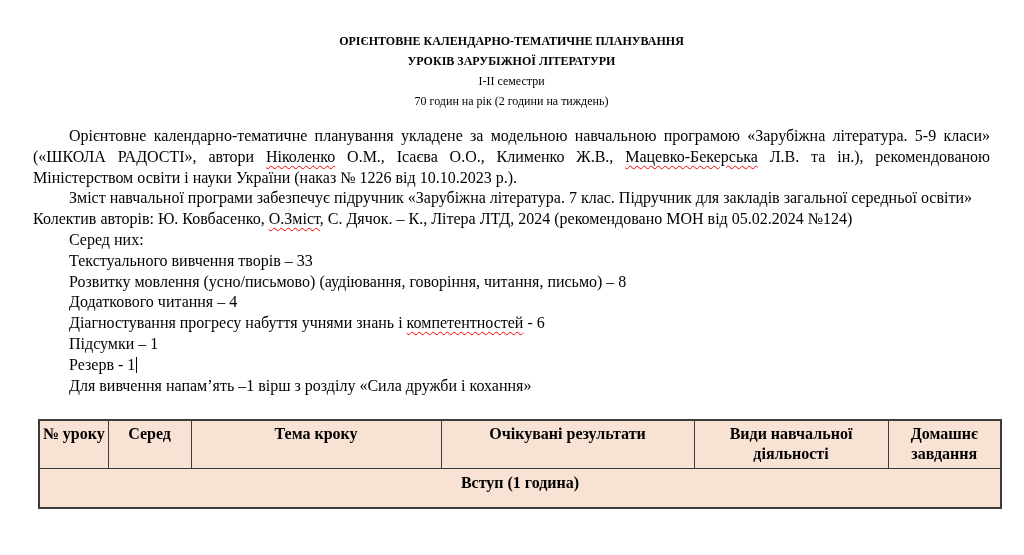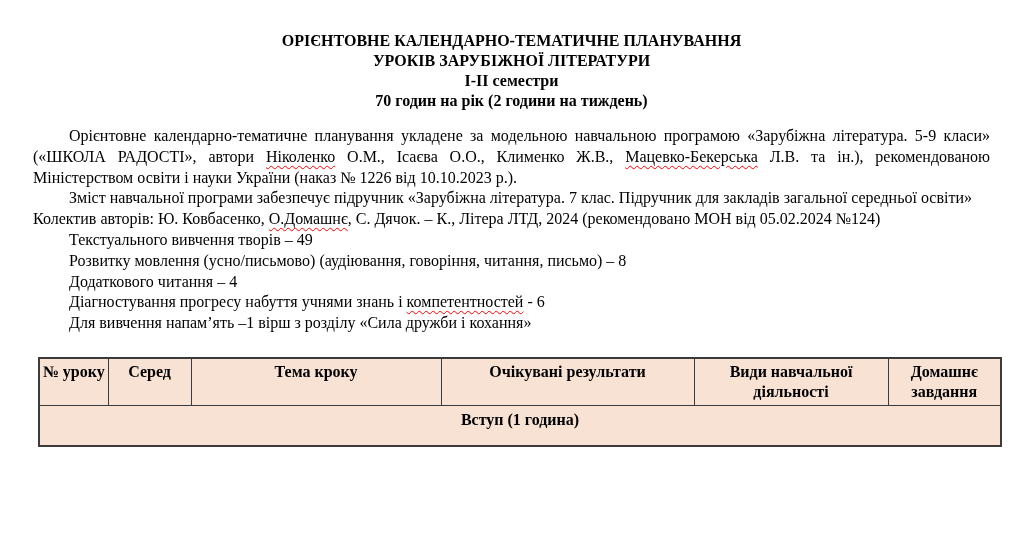--- a/index.html
+++ b/index.html
@@ -11,24 +11,24 @@
     color: #000000;
   }
   .page {
     width: 1024px; height: 555px;
     padding: 31px 34px 0 33px;
     background: #ffffff;
     overflow: hidden;
   }
   .title-block {
     text-align: center;
-    font-size: 16px;
+    font-size: 12px;
     line-height: 20px;
   }
-  .t-line { font-weight: bold; }
+  .t-line { font-weight: normal; }
   .t-line.bold { font-weight: bold; }
   .body-text {
     margin-top: 15px;
     font-size: 16px;
     line-height: 1.3;
   }
   .body-text p { margin: 0; }
   .body-text p.indent { text-indent: 36px; }
   .body-text p.justify { text-align: justify; }
   .spell {
@@ -88,25 +88,28 @@
   <div class="title-block">
     <div class="t-line bold">ОРІЄНТОВНЕ КАЛЕНДАРНО-ТЕМАТИЧНЕ ПЛАНУВАННЯ</div>
     <div class="t-line bold">УРОКІВ ЗАРУБІЖНОЇ ЛІТЕРАТУРИ</div>
     <div class="t-line">І-ІІ семестри</div>
     <div class="t-line">70 годин на рік (2 години на тиждень)</div>
   </div>
 
   <div class="body-text" id="paragraphs">
       <p class="indent justify"><span>Орієнтовне календарно-тематичне планування укладене за модельною навчальною програмою «Зарубіжна література. 5-9 класи» («ШКОЛА РАДОСТІ», автори </span><span class="spell">Ніколенко</span><span> О.М., Ісаєва О.О., Клименко Ж.В., </span><span class="spell">Мацевко-Бекерська</span><span> Л.В. та ін.), рекомендованою Міністерством освіти і науки України (наказ № 1226 від 10.10.2023 р.).</span></p>
       <p class="indent "><span>Зміст навчальної програми забезпечує підручник «Зарубіжна література. 7 клас. Підручник для закладів загальної середньої освіти»</span></p>
-      <p class=""><span>Колектив авторів: Ю. Ковбасенко, </span><span class="spell">О.Домашнє</span><span>, С. Дячок. – К., Літера ЛТД, 2024  (рекомендовано МОН від 05.02.2024 №124)</span></p>
-      <p class="indent "><span>Текстуального вивчення творів – 49</span></p>
+      <p class=""><span>Колектив авторів: Ю. Ковбасенко, </span><span class="spell">О.Зміст</span><span>, С. Дячок. – К., Літера ЛТД, 2024  (рекомендовано МОН від 05.02.2024 №124)</span></p>
+      <p class="indent "><span>Серед них:</span></p>
+      <p class="indent "><span>Текстуального вивчення творів – 33</span></p>
       <p class="indent "><span>Розвитку мовлення (усно/письмово) (аудіювання, говоріння, читання, письмо) – 8</span></p>
       <p class="indent "><span>Додаткового читання – 4</span></p>
       <p class="indent "><span>Діагностування прогресу набуття учнями знань і </span><span class="spell">компетентностей</span><span> - 6</span></p>
+      <p class="indent "><span>Підсумки – 1</span></p>
+      <p class="indent "><span>Резерв - 1</span><span class="caret"></span></p>
       <p class="indent "><span>Для вивчення напам’ять –1 вірш з розділу «Сила дружби і кохання»</span></p>
     </div>
 
   <table class="plan">
     <colgroup>
       <col class="c1">
         <col class="c2">
         <col class="c3">
         <col class="c4">
         <col class="c5">

